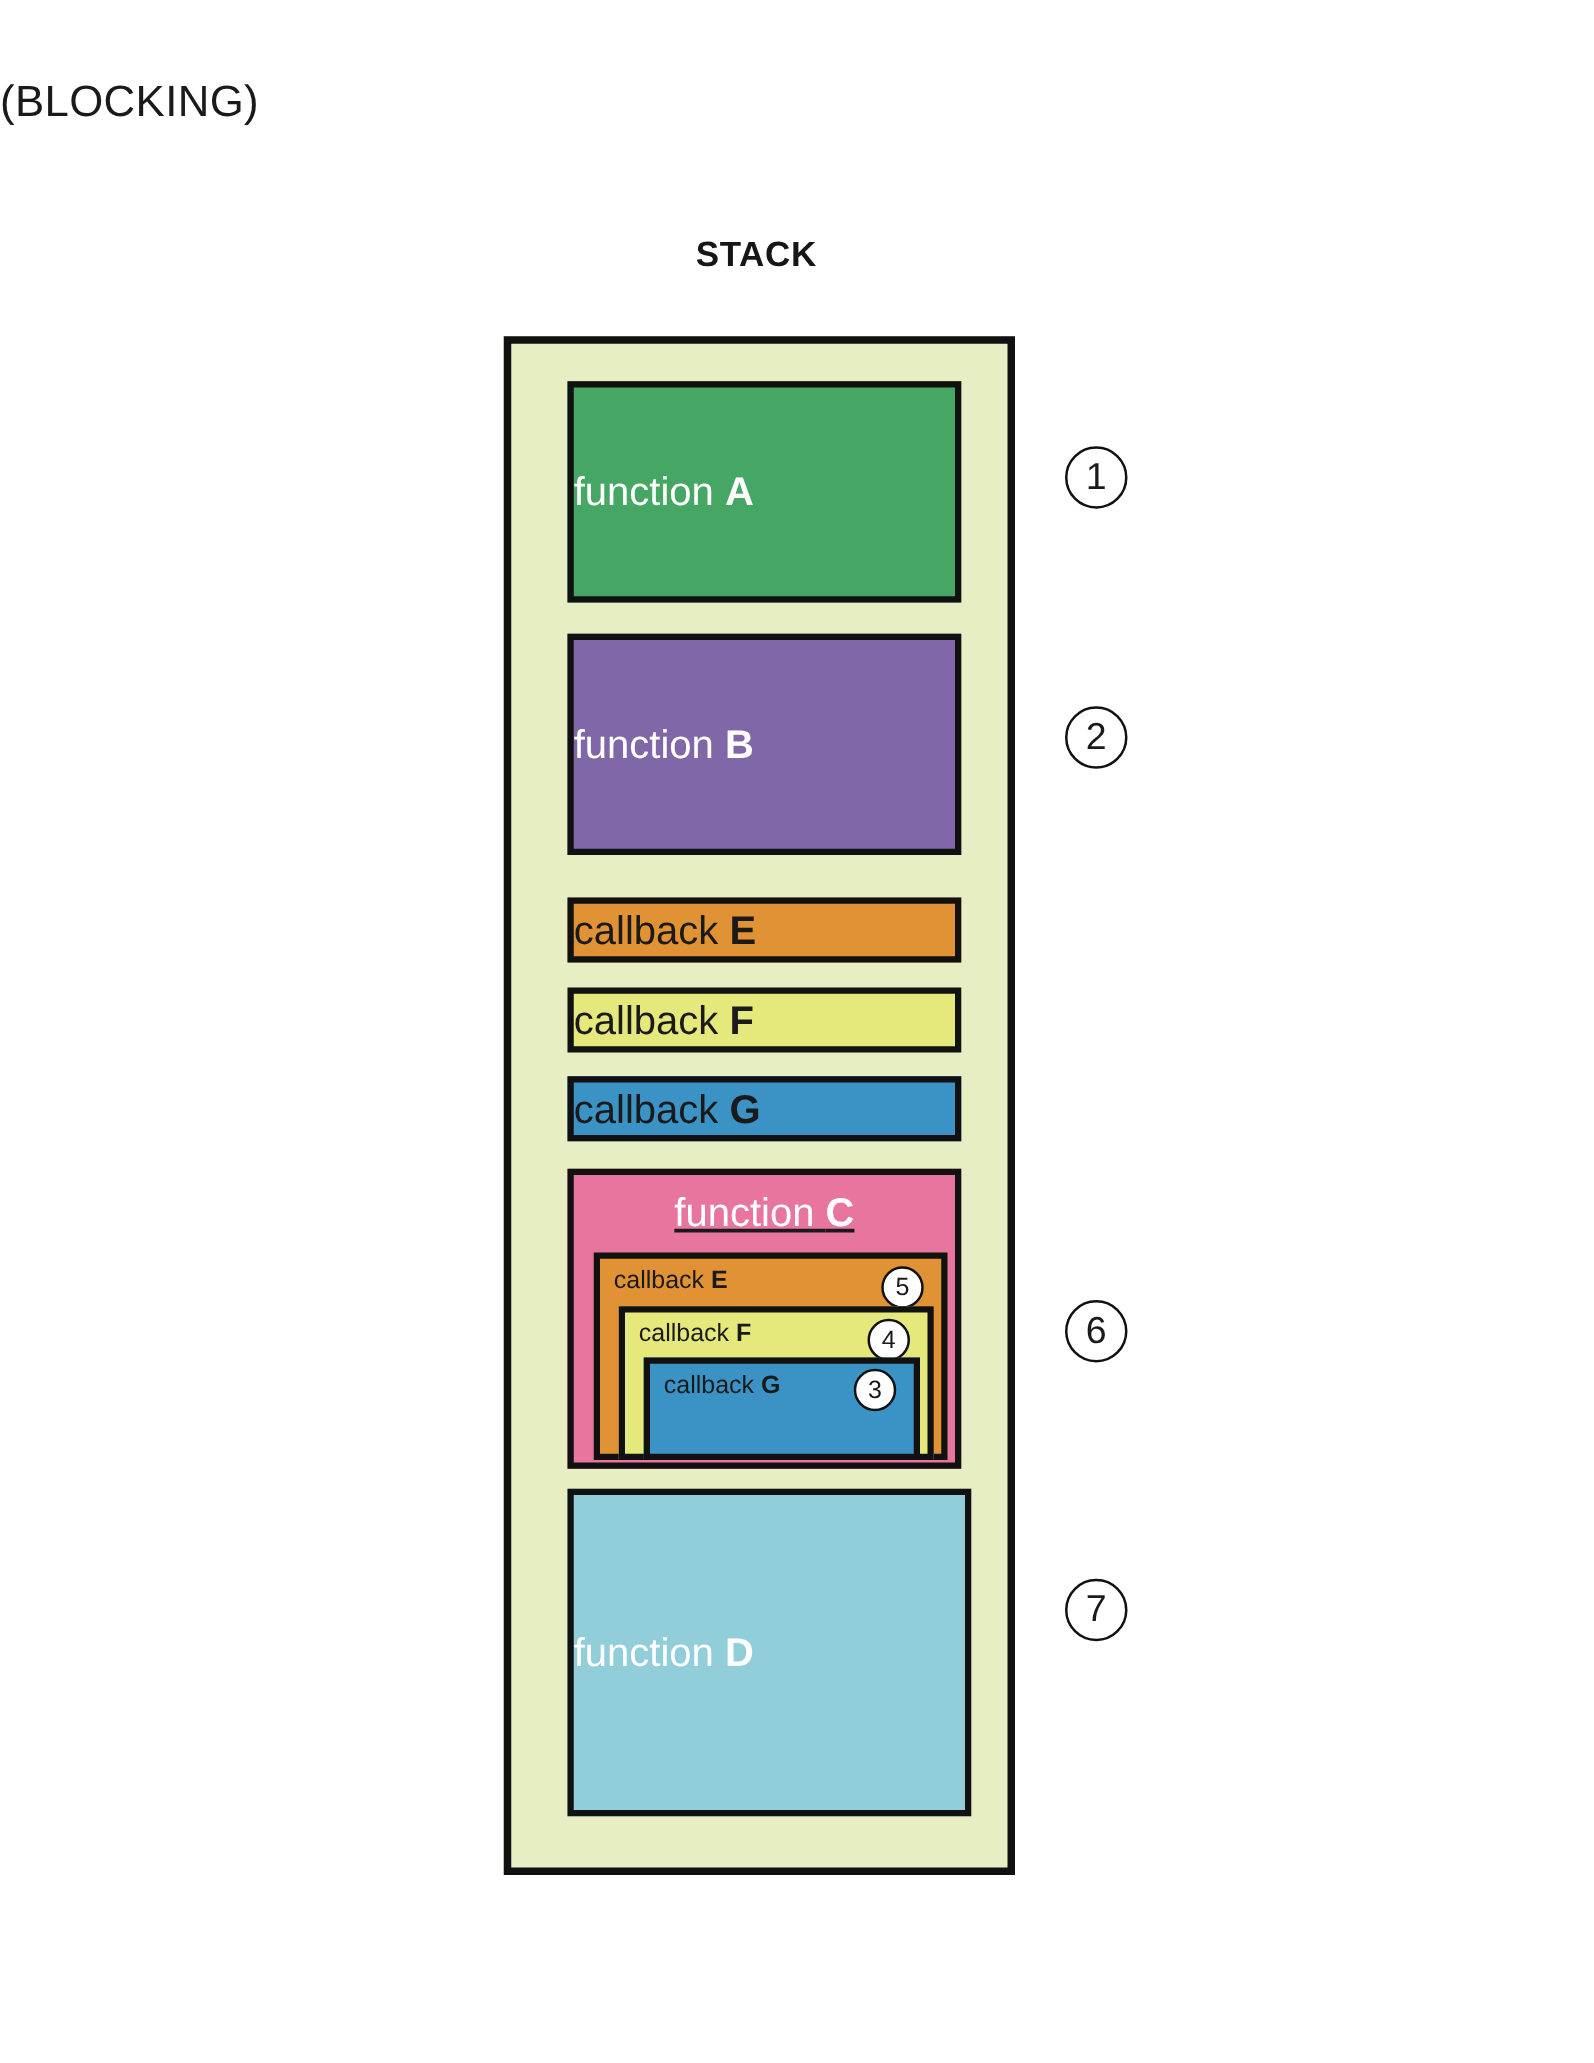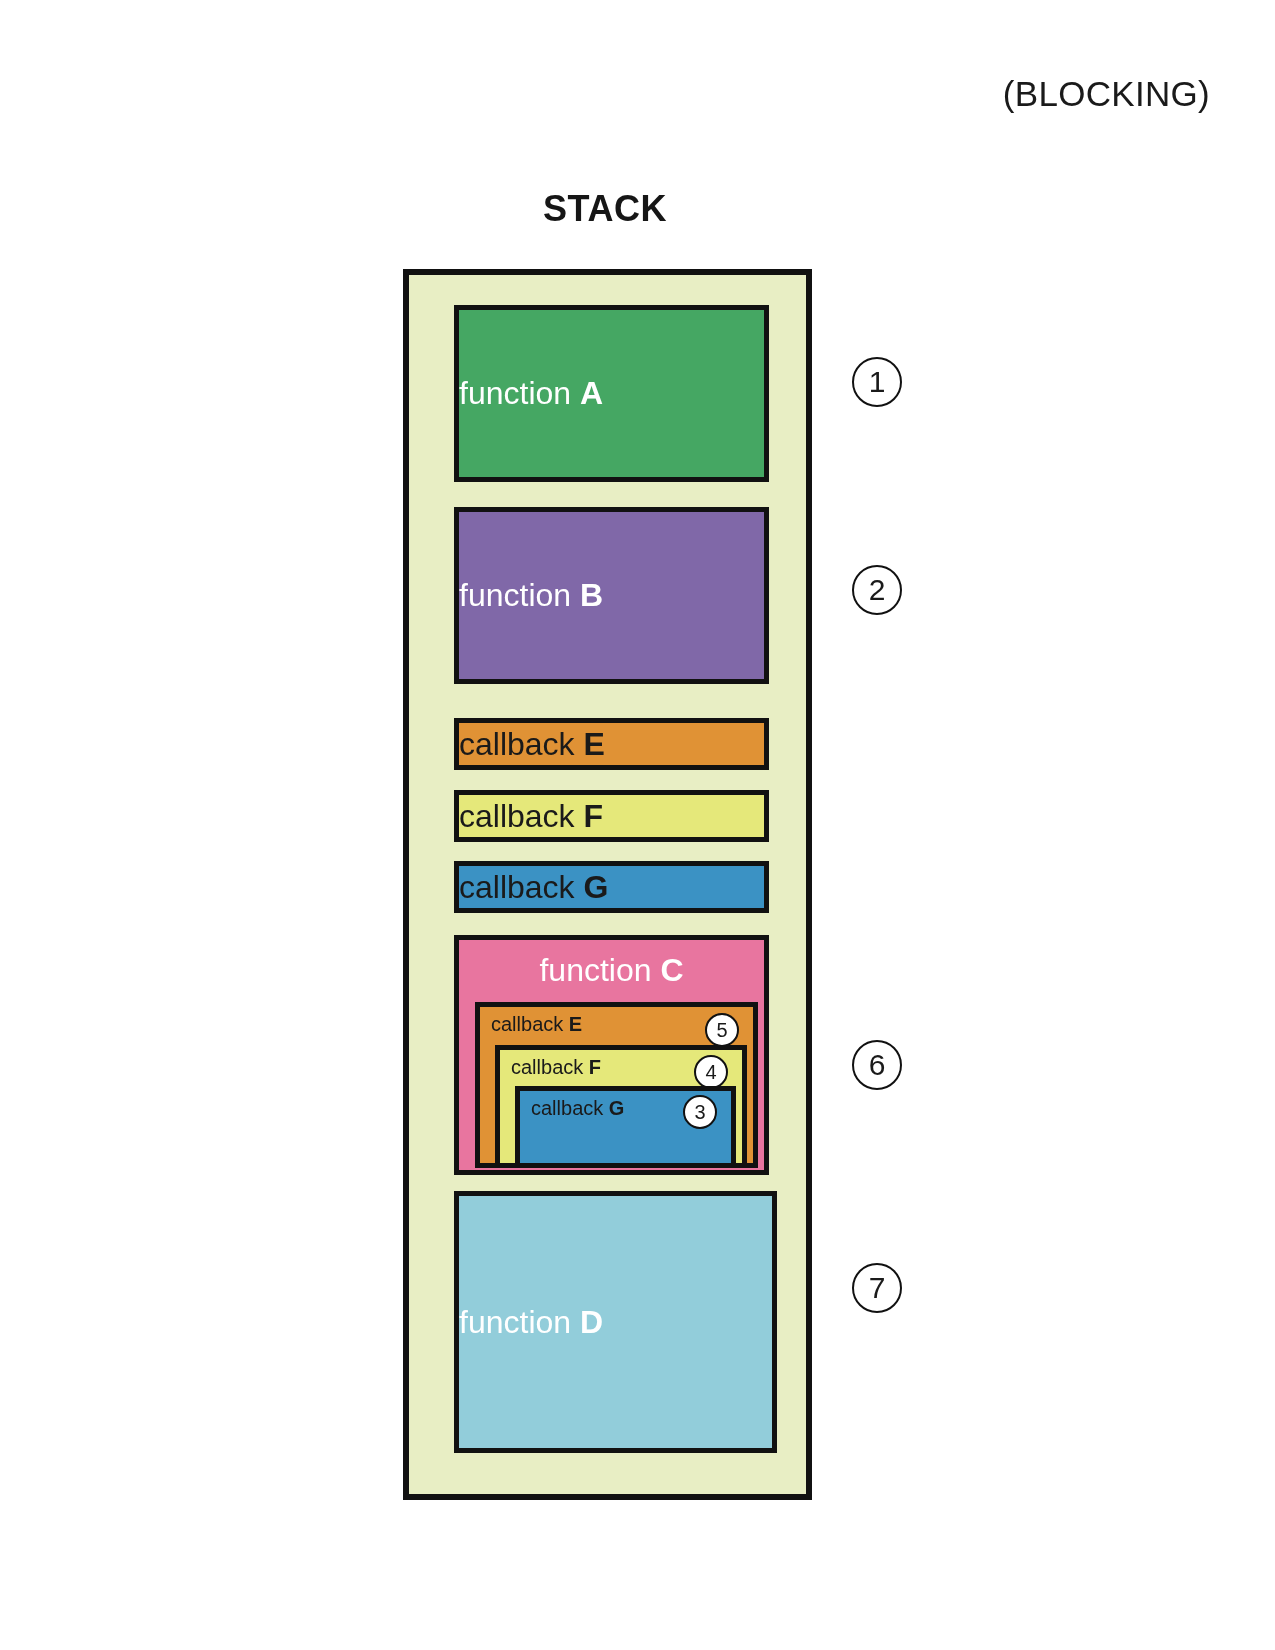--- a/index.html
+++ b/index.html
@@ -13,38 +13,38 @@
     position: relative;
     font-family: "Liberation Sans", "DejaVu Sans", sans-serif;
     color: #1a1a1a;
     overflow: hidden;
   }
 
   
   .title-block {
     position: absolute;
     left: 0;
-    top: 72px;
+    top: 60px;
     width: 1210px;
-    text-align: right;
+    text-align: left;
   }
   .title-line {
     font-size: 35px;
     line-height: 44px;
     letter-spacing: 0.3px;
     color: #1a1a1a;
     font-weight: 400;
   }
   .stack-title {
     position: absolute;
     left: 0;
     top: 188px;
     width: 1210px;
     text-align: center;
-    font-size: 36px;
+    font-size: 28px;
     font-weight: 700;
     letter-spacing: 0.5px;
     color: #161616;
   }
 
   
   .stack-container {
     position: absolute;
     left: 403px;
     top: 269px;
@@ -92,20 +92,21 @@
     background: #e5e87a;
   }
   #strip-g {
     left: 45px;  top: 586px; width: 315px; height: 52px;
     background: #3b92c4;
   }
   #frame-c {
     left: 45px;  top: 660px; width: 315px; height: 240px;
     background: #e8759f;
     display: block;
+    text-decoration: underline;
   }
   #frame-d {
     left: 45px;  top: 916px; width: 323px; height: 262px;
     background: #92cdda;
   }
 
   
   .c-title {
     text-align: center;
     padding-top: 12px;

